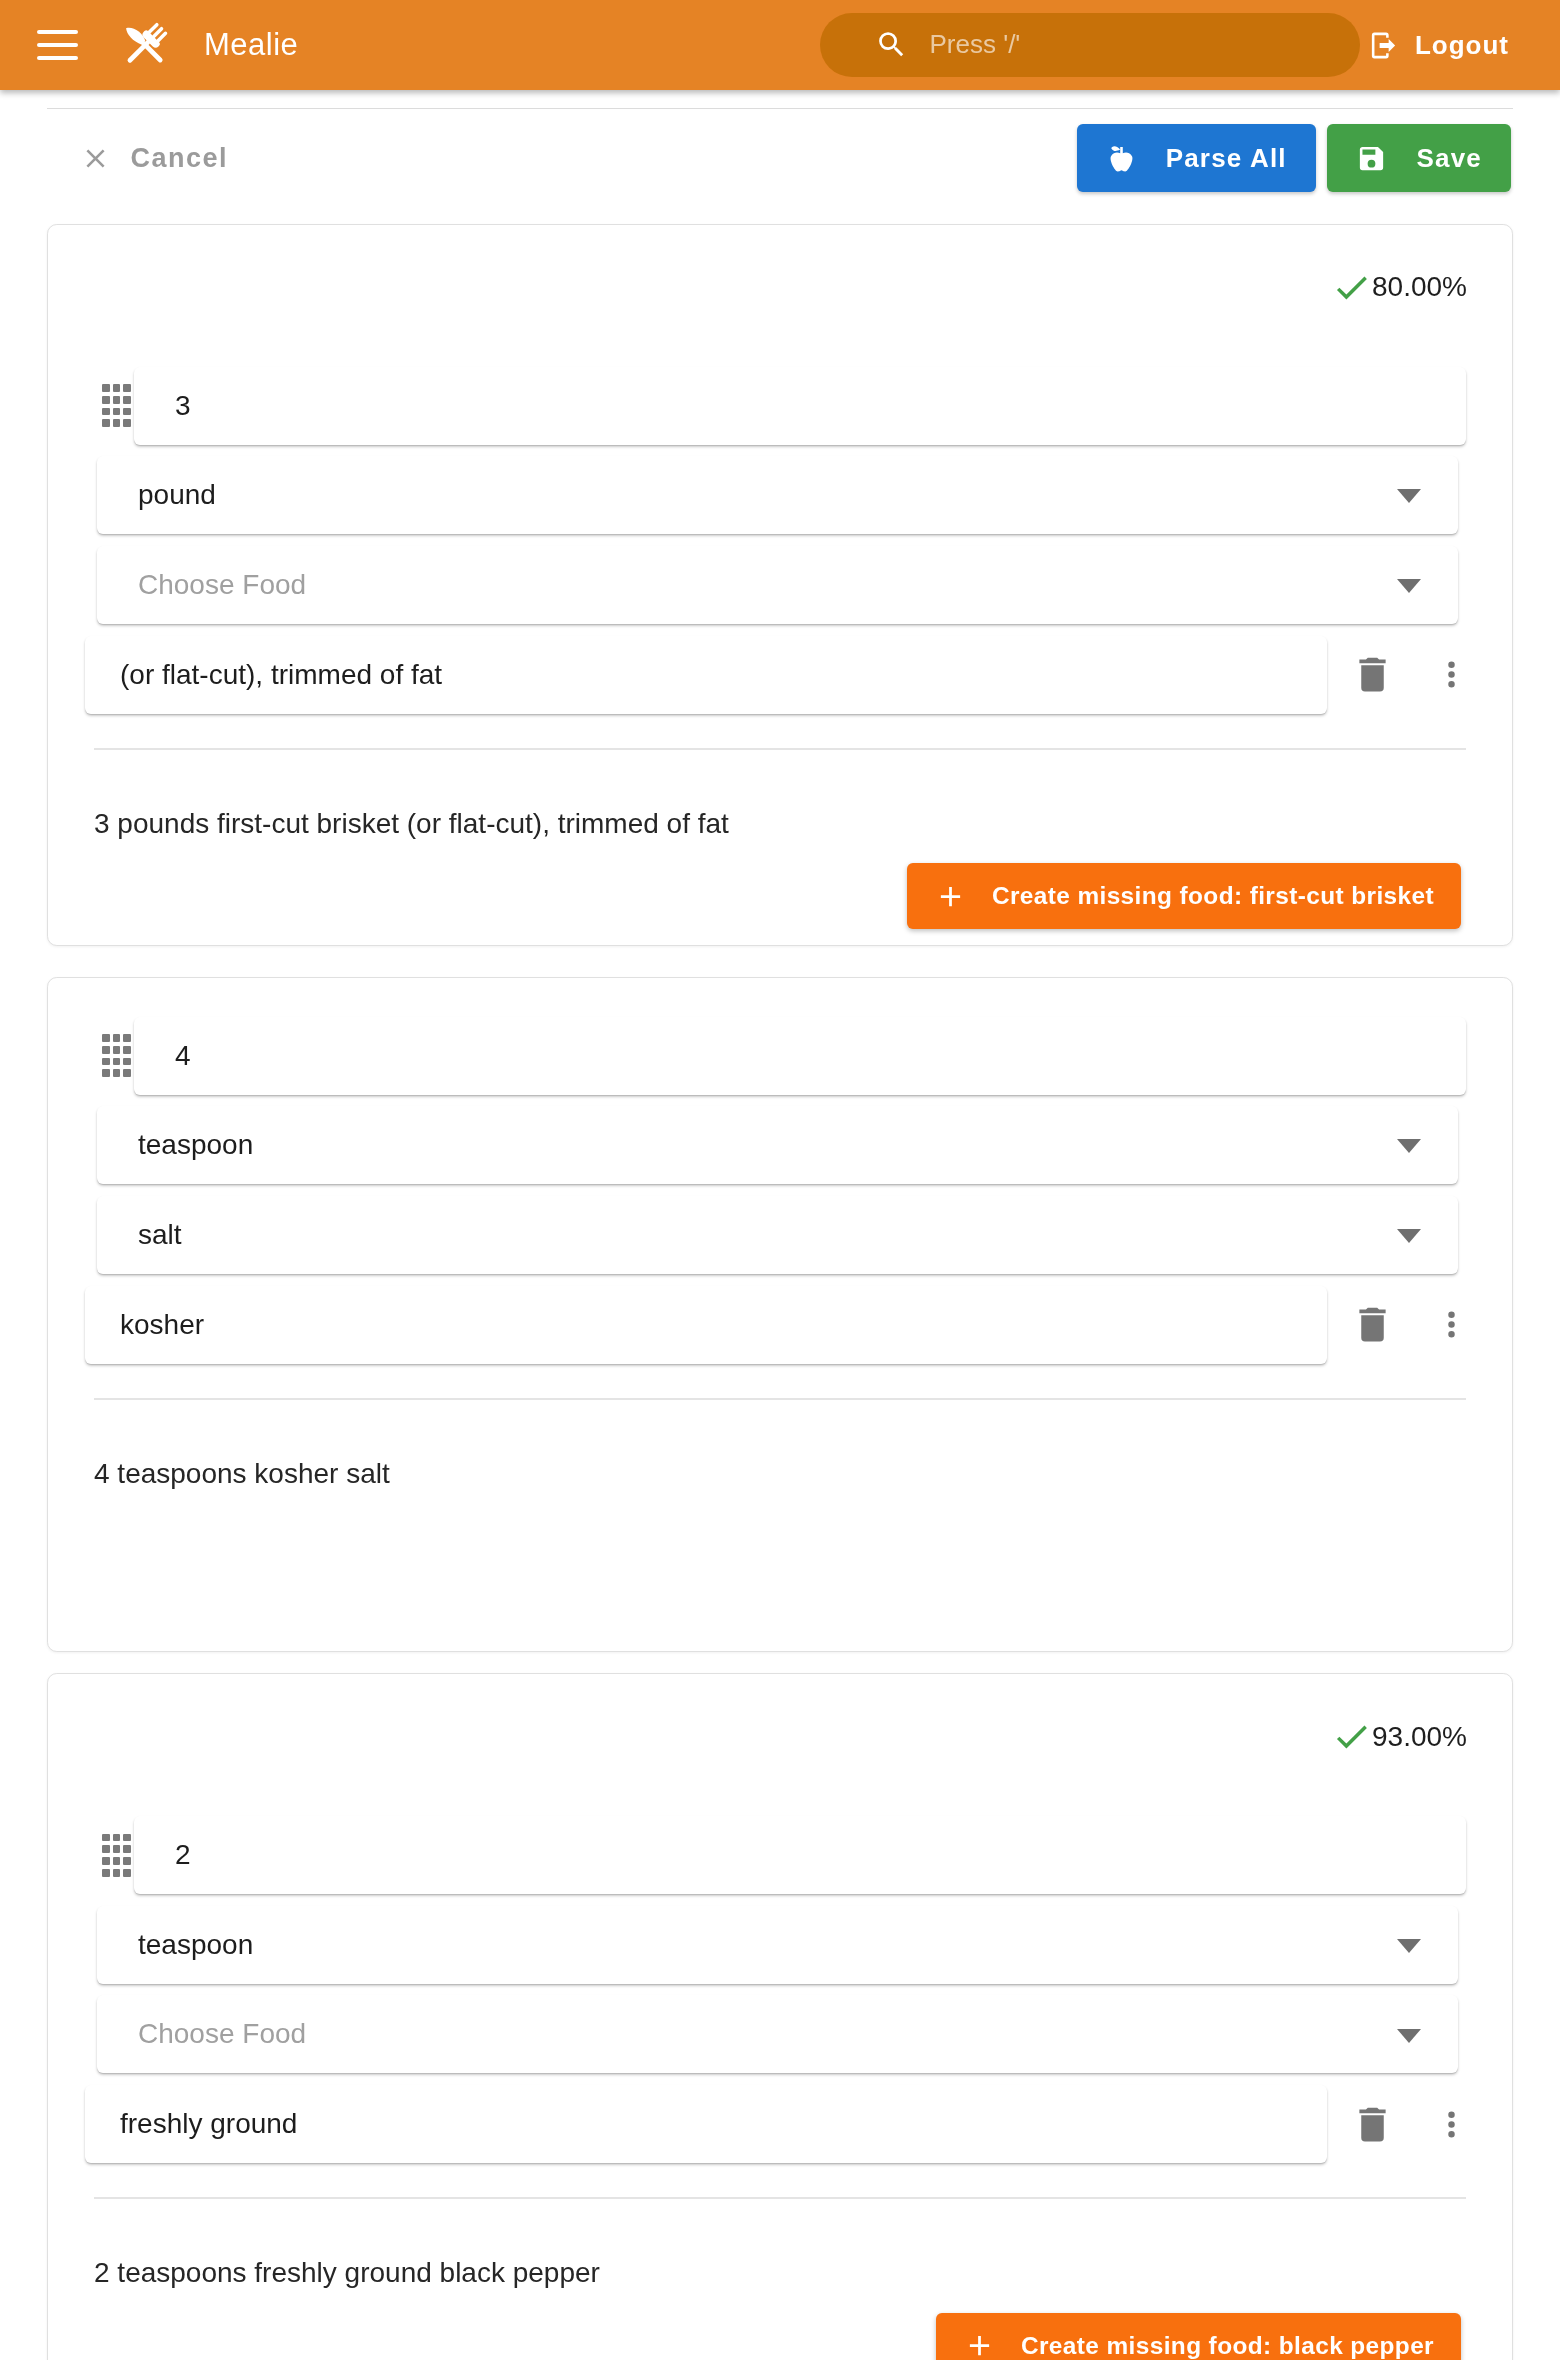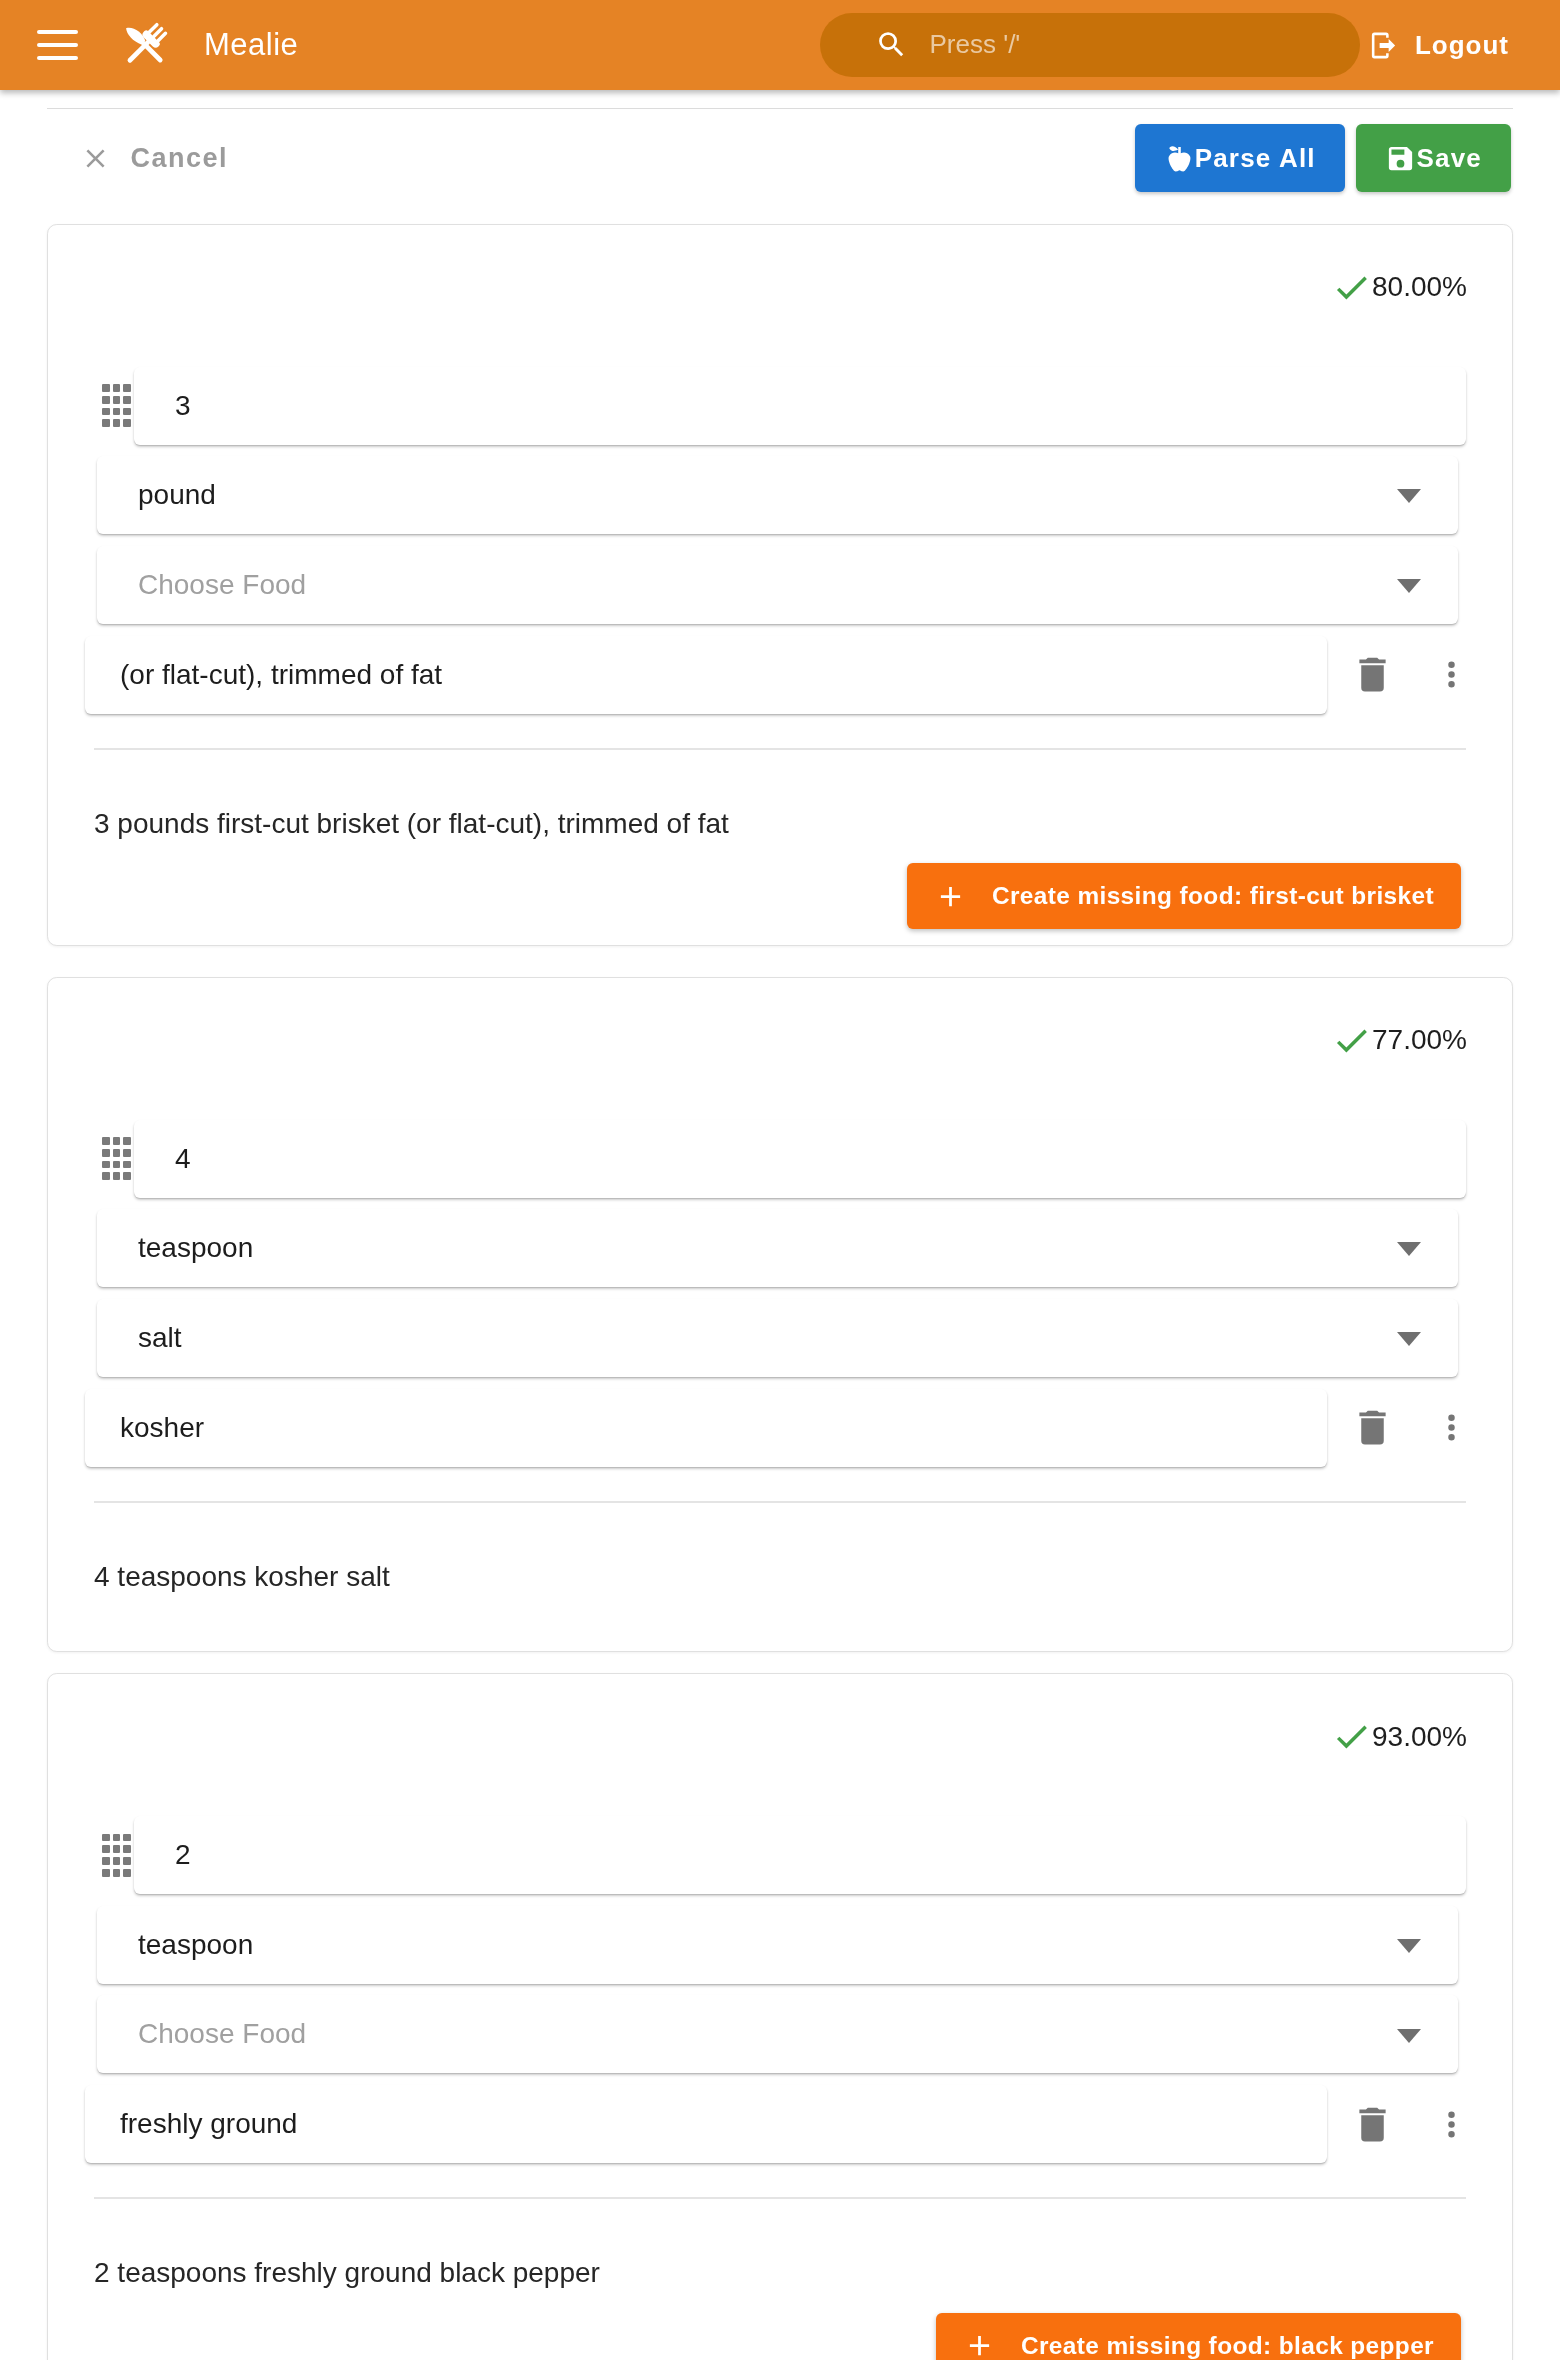--- a/index.html
+++ b/index.html
@@ -56,21 +56,21 @@
     height: 85px;
   }
   .cancel-btn {
     display: flex; align-items: center; gap: 19.5px;
     margin-left: 27px;
     background: none; border: none; cursor: pointer;
     color: #9b9b9b; font-size: 27px; font-weight: 700; letter-spacing: 1.5px;
     font-family: inherit;
   }
   .btn {
-    display: inline-flex; align-items: center; justify-content: center; gap: 0;
+    display: inline-flex; align-items: center; justify-content: center; gap: 29px;
     height: 68px; border: none; border-radius: 5.9px; cursor: pointer;
     color: #fff; font-size: 26px; font-weight: 700; letter-spacing: 1.2px;
     font-family: inherit;
     box-shadow: 0 2px 3.9px rgba(0,0,0,0.22);
     padding: 0 29px;
   }
   .btn-parse { background: #1E76D2; margin-left: auto; }
   .btn-save { background: #43A047; margin-left: 11.7px; margin-right: 2px; }
 
   
@@ -285,26 +285,20 @@
       <button class="btn-create">
         <svg width="33" height="33" viewBox="0 0 24 24">
           <path fill="#fff" d="M19,13H13V19H11V13H5V11H11V5H13V11H19V13Z"></path>
         </svg>
         <span>Create missing food: first-cut brisket</span>
       </button>
     </div>
   </section>
 
   <section class="card card-2">
-    <div class="confidence">
-      <svg width="41" height="41" viewBox="0 0 24 24">
-        <path fill="#43A047" d="M21,7L9,19L3.5,13.5L4.91,12.09L9,16.17L19.59,5.59L21,7Z"></path>
-      </svg>
-      <span>77.00%</span>
-    </div>
 
     <div class="irow row-qty">
       <div class="drag-handle">
         <i></i>
           <i></i>
           <i></i>
           <i></i>
           <i></i>
           <i></i>
           <i></i>

